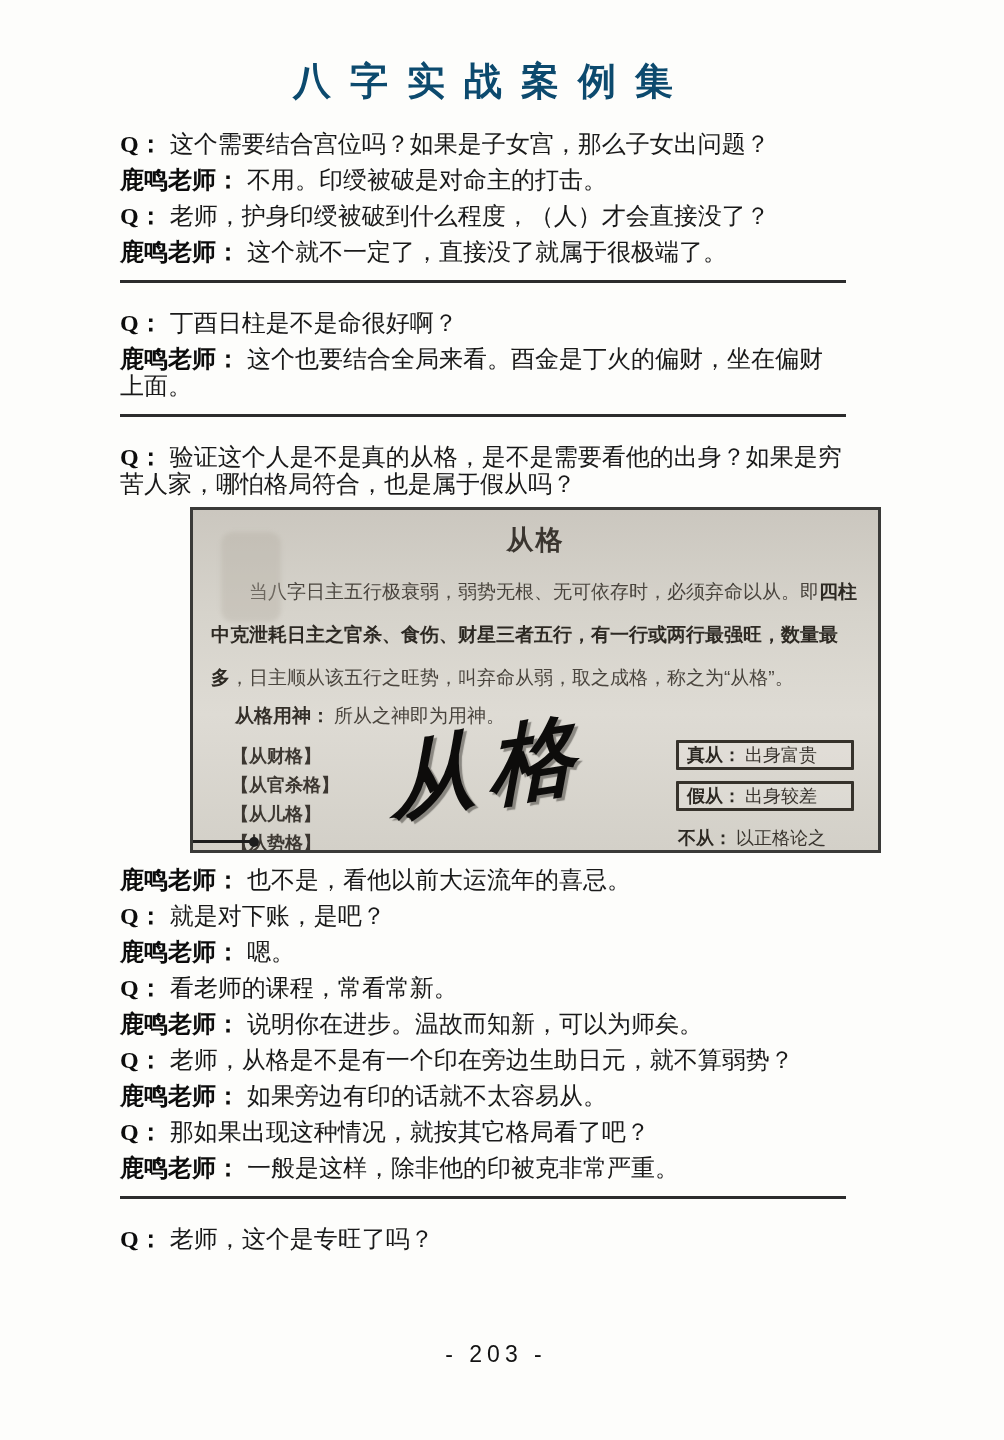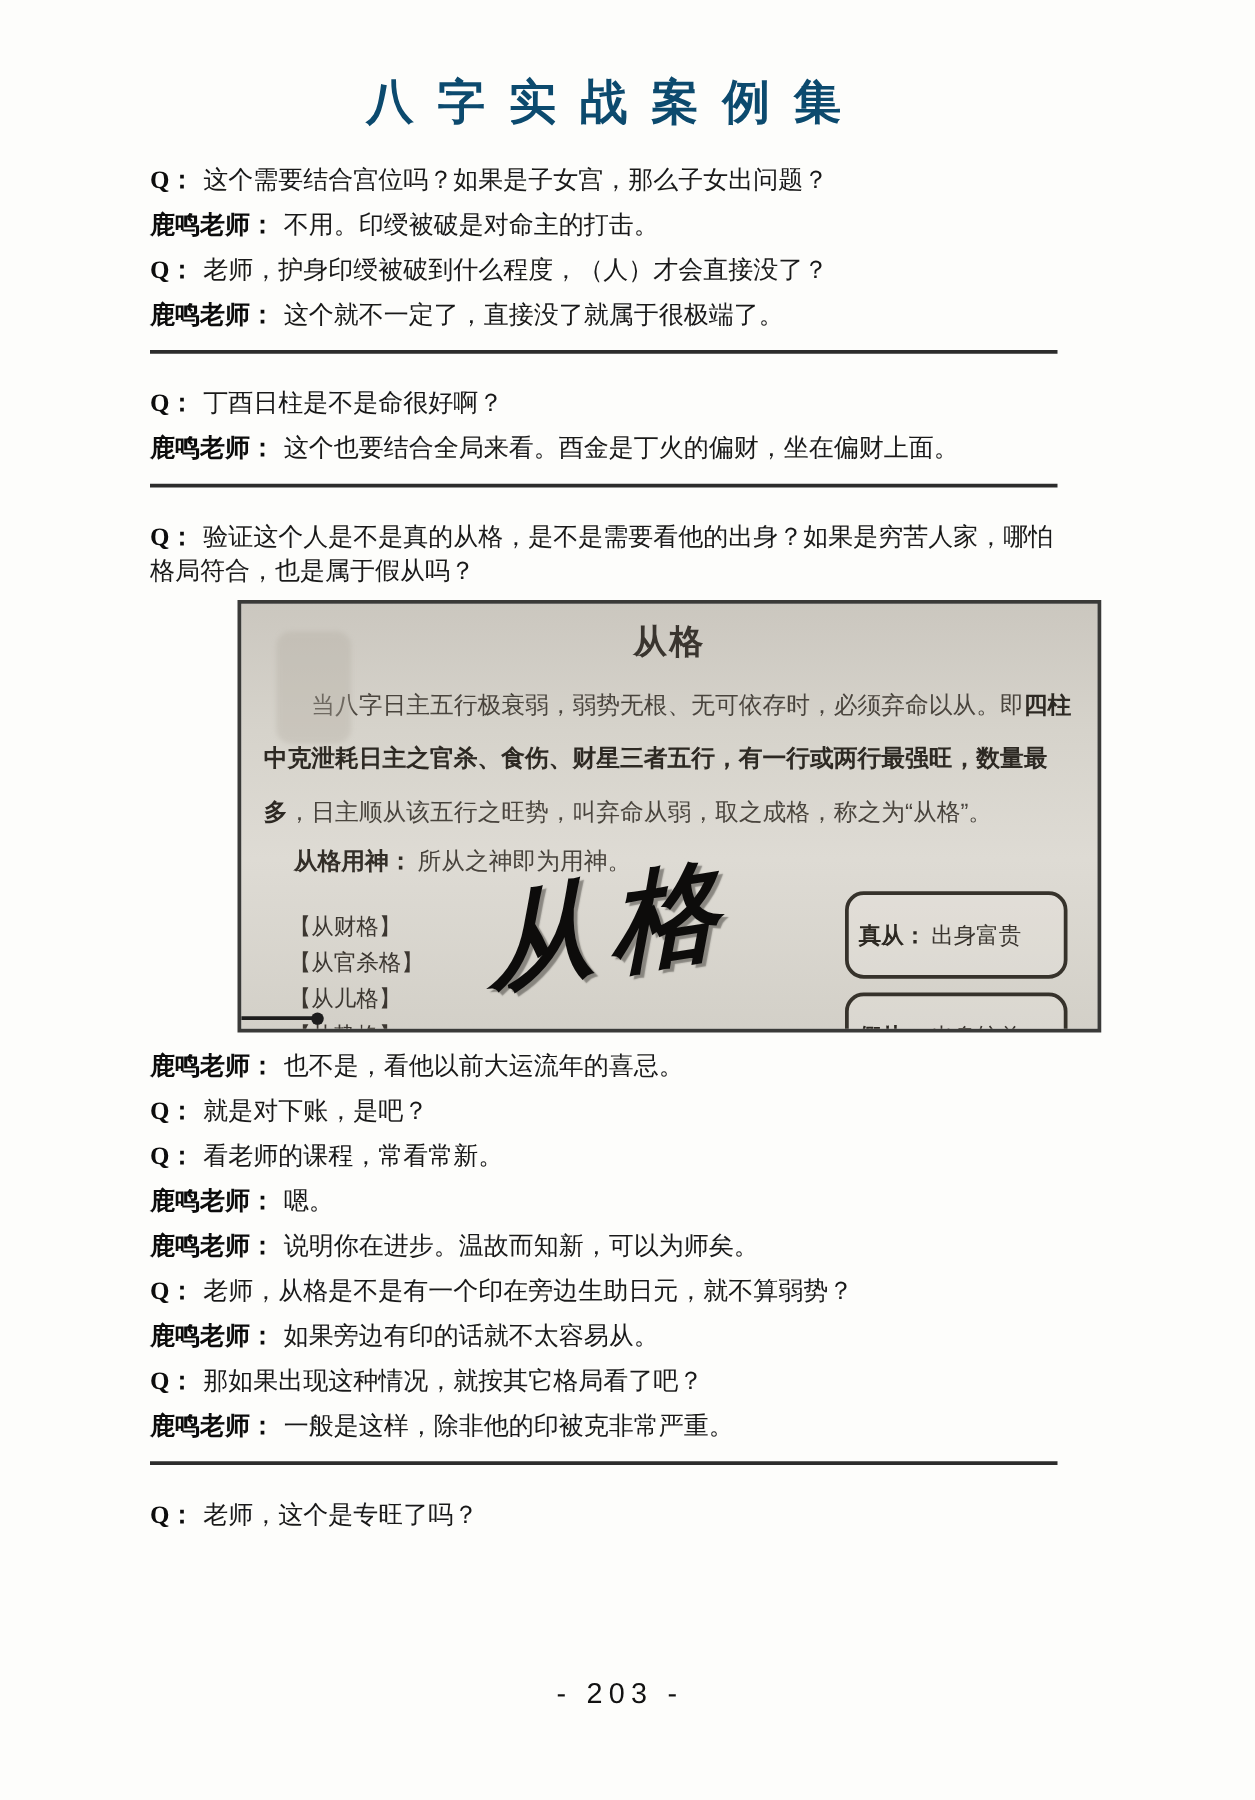--- a/index.html
+++ b/index.html
@@ -16,21 +16,21 @@
   .title{
     font-size:38px;font-weight:bold;
     text-align:center;
     letter-spacing:19px;
     text-indent:19px;
     margin:0 0 24px 0;
     color:#0c4a6e;
   }
   .qa p{
     margin:0 0 9px 0;
-    font-size:20px;
+    font-size:24px;
     line-height:27px;
     color:#191919;
   }
   .speaker{font-weight:bold;margin-right:7px;color:#0c0c0c;}
   .divider{
     border:none;height:3px;background:#2c2c2c;
     margin:14px 0 27px 0;width:100%;
   }
   
   .figure{
@@ -58,39 +58,39 @@
     font-size:19px;line-height:43px;
     text-indent:2em;color:#49443d;
   }
   .fig-para b{color:#2d2923;font-weight:bold;}
   .fig-yongshen{
     margin:4px 20px 0 42px;
     font-size:19px;color:#49443d;
   }
   .fig-yongshen .lbl{font-weight:bold;color:#332e28;margin-right:4px;}
   .fig-list{
-    position:absolute;left:38px;top:244px;
-    font-size:18px;font-weight:normal;color:#3c3731;
+    position:absolute;left:38px;top:232px;
+    font-size:18px;font-weight:bold;color:#3c3731;
   }
   .fig-list div{line-height:29px;}
   .fig-callig{
     position:absolute;left:196px;top:200px;
     font-family:"DejaVu Serif","Liberation Serif",serif;
     font-size:86px;font-weight:bold;font-style:italic;
     color:#0d0c0b;letter-spacing:14px;
     transform:rotate(-9deg) skewX(-6deg);
     text-shadow:3px 3px 1px rgba(40,38,34,.45);
   }
   .fig-badges{
     position:absolute;right:24px;top:230px;width:178px;
     font-size:18px;color:#39342e;
   }
   .badge{
-    border:3px solid #36322b;border-radius:15px;
-    padding:20px 8px;margin-bottom:11px;
+    border:3px solid #36322b;border-radius:1px;
+    padding:0 8px;margin-bottom:11px;
     background:rgba(245,243,237,.22);
     white-space:nowrap;
   }
   .badge-plain{padding:4px 2px;white-space:nowrap;}
   .fig-badges .lbl{font-weight:bold;margin-right:4px;color:#2c2822;}
   .fig-scrub{
     position:absolute;left:0;bottom:7px;width:60px;height:3px;background:#1d1d1d;
   }
   .fig-scrub::after{
     content:"";position:absolute;right:-6px;top:-3.5px;
@@ -149,22 +149,22 @@
       <div class="badge"><span class="lbl">假从：</span><span>出身较差</span></div>
       <div class="badge-plain"><span class="lbl">不从：</span><span>以正格论之</span></div>
     </div>
 
     <div class="fig-scrub"></div>
   </div>
 
   <div class="qa">
     <p><span class="speaker">鹿鸣老师：</span><span>也不是，看他以前大运流年的喜忌。</span></p>
     <p><span class="speaker">Q：</span><span>就是对下账，是吧？</span></p>
+    <p><span class="speaker">鹿鸣老师：</span><span>嗯。</span></p>
     <p><span class="speaker">Q：</span><span>看老师的课程，常看常新。</span></p>
-    <p><span class="speaker">鹿鸣老师：</span><span>嗯。</span></p>
     <p><span class="speaker">鹿鸣老师：</span><span>说明你在进步。温故而知新，可以为师矣。</span></p>
     <p><span class="speaker">Q：</span><span>老师，从格是不是有一个印在旁边生助日元，就不算弱势？</span></p>
     <p><span class="speaker">鹿鸣老师：</span><span>如果旁边有印的话就不太容易从。</span></p>
     <p><span class="speaker">Q：</span><span>那如果出现这种情况，就按其它格局看了吧？</span></p>
     <p><span class="speaker">鹿鸣老师：</span><span>一般是这样，除非他的印被克非常严重。</span></p>
   </div>
 
   <hr class="divider">
 
   <div class="qa">

